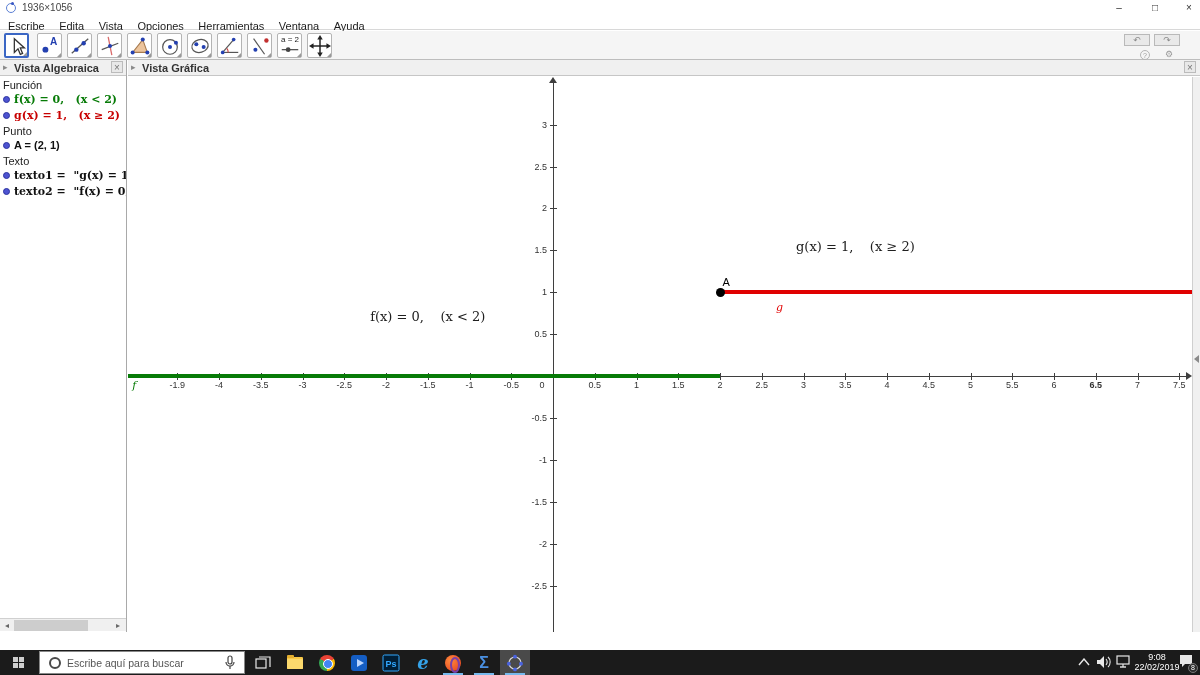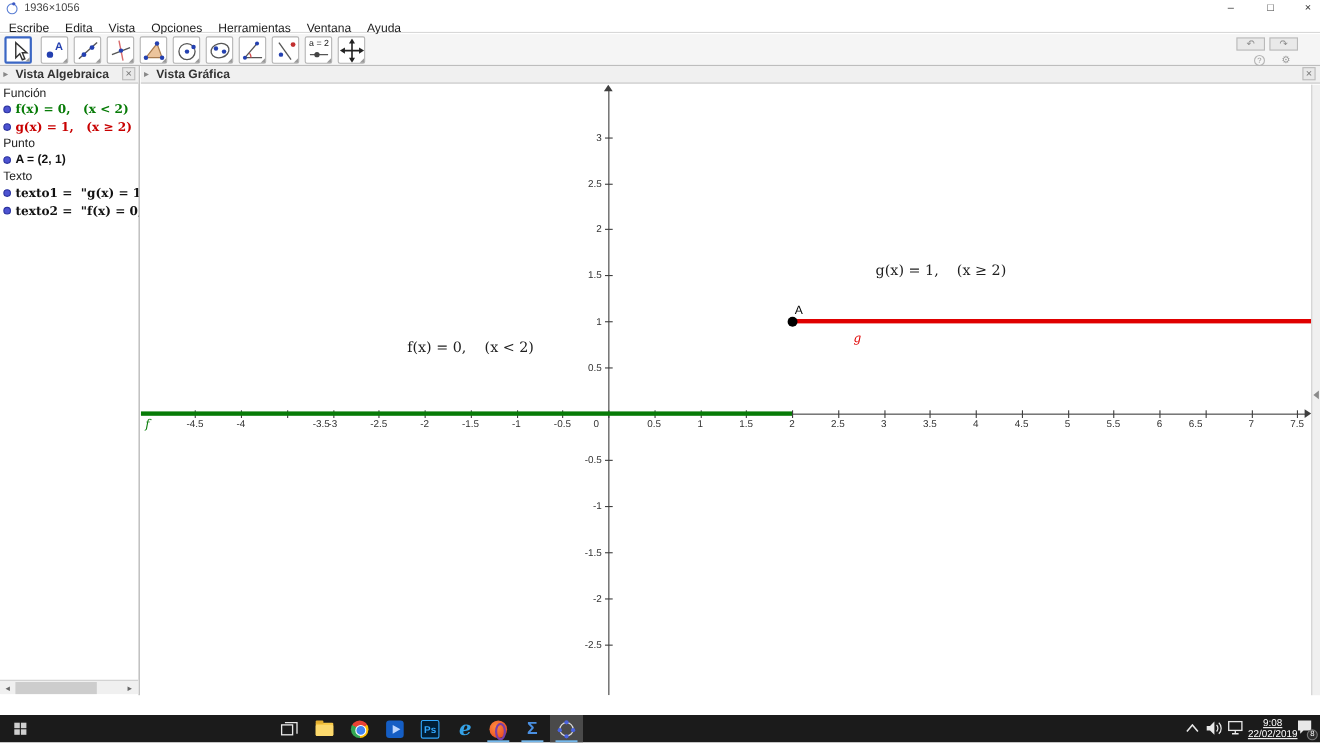--- a/index.html
+++ b/index.html
@@ -85,21 +85,21 @@
   .chrome { width:16px; height:16px; border-radius:50%; background:conic-gradient(from -60deg,#ea4335 0 120deg,#fbbc05 120deg 240deg,#34a853 240deg 360deg); position:relative; }
   .chrome::before { content:""; position:absolute; left:4px; top:4px; width:8px; height:8px; background:#4285f4; border:1.5px solid #fff; border-radius:50%; }
   .movies { width:16px; height:16px; border-radius:3px; background:#155ec4; position:relative; }
   .movies::before { content:""; position:absolute; left:6px; top:4px; border-left:7px solid #bcd6ff; border-top:4.5px solid transparent; border-bottom:4.5px solid transparent; }
   .psq { width:17px; height:17px; background:#001e36; border:1px solid #31a8ff; border-radius:2px; color:#31a8ff; font-size:9px; font-weight:bold; text-align:center; line-height:16px; }
   .ie { color:#35a3e8; font-size:18px; font-weight:bold; font-family:"DejaVu Serif",serif; font-style:italic; line-height:18px; }
   .ggbc { width:16px; height:16px; border-radius:50%; background:radial-gradient(circle at 35% 35%,#ff8a3c,#e23c1e); position:relative; }
   .ggbc::before { content:""; position:absolute; left:5px; top:2px; width:6px; height:12px; border:2px solid #7a3fa8; border-radius:50%; }
   .sigma { color:#4a90e2; font-size:16px; font-weight:bold; line-height:16px; }
   .tray-ico { position:absolute; top:5px; }
-  #clock { left:1128px; top:2px; width:58px; text-align:center; color:#fff; font-size:9px; line-height:10px;text-decoration:underline; }
+  #clock { left:1128px; top:2px; width:58px; text-align:center; color:#fff; font-size:9px; line-height:10px; }
   #notif { left:1178px; top:4px; }
   #notif-badge { position:absolute; left:1188px; top:13px; width:10px; height:10px; border-radius:50%; background:#2d2d2d; border:1px solid #777; color:#fff; font-size:7px; text-align:center; line-height:8px; }
 </style>
 </head>
 <body>
 
 <div id="stage">
 
   <div class="abs" id="titlebar">
     <span class="abs" id="app-ico">
@@ -251,25 +251,25 @@
       <span class="car">▸</span>
       <span class="ttl">Vista Gráfica</span>
       <span class="cls" style="left:1056px">×</span>
     </div>
     <div id="graph-area">
       <div class="axis" style="left:425px;top:4px;width:1px;height:551px"></div>
       <div class="axis" style="left:0;top:299px;width:1060px;height:1px"></div>
       <div class="arrowhead" style="left:421px;top:0;border-left:4px solid transparent;border-right:4px solid transparent;border-bottom:6px solid #3f3f3f"></div>
       <div class="arrowhead" style="left:1058px;top:295px;border-top:4px solid transparent;border-bottom:4px solid transparent;border-left:6px solid #3f3f3f"></div>
     <div class="tickmark" style="left: 49.25px; top: 296px; width: 1px; height: 7px;"></div>
-        <div class="ticklbl" style="left: 34.25px; top: 303px; width: 30px; text-align: center;">-4.5</div>
+        <div class="ticklbl" style="left: 34.25px; top: 303px; width: 30px; text-align: center;">-1.9</div>
         <div class="tickmark" style="left: 91px; top: 296px; width: 1px; height: 7px;"></div>
         <div class="ticklbl" style="left: 76px; top: 303px; width: 30px; text-align: center;">-4</div>
         <div class="tickmark" style="left: 132.75px; top: 296px; width: 1px; height: 7px;"></div>
-        <div class="ticklbl" style="left: 117.75px; top: 303px; width: 30px; text-align: right; margin-left: 24px;">-3.5</div>
+        <div class="ticklbl" style="left: 117.75px; top: 303px; width: 30px; text-align: center;">-3.5</div>
         <div class="tickmark" style="left: 174.5px; top: 296px; width: 1px; height: 7px;"></div>
         <div class="ticklbl" style="left: 159.5px; top: 303px; width: 30px; text-align: center;">-3</div>
         <div class="tickmark" style="left: 216.25px; top: 296px; width: 1px; height: 7px;"></div>
         <div class="ticklbl" style="left: 201.25px; top: 303px; width: 30px; text-align: center;">-2.5</div>
         <div class="tickmark" style="left: 258px; top: 296px; width: 1px; height: 7px;"></div>
         <div class="ticklbl" style="left: 243px; top: 303px; width: 30px; text-align: center;">-2</div>
         <div class="tickmark" style="left: 299.75px; top: 296px; width: 1px; height: 7px;"></div>
         <div class="ticklbl" style="left: 284.75px; top: 303px; width: 30px; text-align: center;">-1.5</div>
         <div class="tickmark" style="left: 341.5px; top: 296px; width: 1px; height: 7px;"></div>
         <div class="ticklbl" style="left: 326.5px; top: 303px; width: 30px; text-align: center;">-1</div>
@@ -295,21 +295,21 @@
         <div class="ticklbl" style="left: 744px; top: 303px; width: 30px; text-align: center;">4</div>
         <div class="tickmark" style="left: 800.75px; top: 296px; width: 1px; height: 7px;"></div>
         <div class="ticklbl" style="left: 785.75px; top: 303px; width: 30px; text-align: center;">4.5</div>
         <div class="tickmark" style="left: 842.5px; top: 296px; width: 1px; height: 7px;"></div>
         <div class="ticklbl" style="left: 827.5px; top: 303px; width: 30px; text-align: center;">5</div>
         <div class="tickmark" style="left: 884.25px; top: 296px; width: 1px; height: 7px;"></div>
         <div class="ticklbl" style="left: 869.25px; top: 303px; width: 30px; text-align: center;">5.5</div>
         <div class="tickmark" style="left: 926px; top: 296px; width: 1px; height: 7px;"></div>
         <div class="ticklbl" style="left: 911px; top: 303px; width: 30px; text-align: center;">6</div>
         <div class="tickmark" style="left: 967.75px; top: 296px; width: 1px; height: 7px;"></div>
-        <div class="ticklbl" style="left: 952.75px; top: 303px; width: 30px; text-align: left;">6.5</div>
+        <div class="ticklbl" style="left: 952.75px; top: 303px; width: 30px; text-align: center; font-weight: bold;">6.5</div>
         <div class="tickmark" style="left: 1009.5px; top: 296px; width: 1px; height: 7px;"></div>
         <div class="ticklbl" style="left: 994.5px; top: 303px; width: 30px; text-align: center;">7</div>
         <div class="tickmark" style="left: 1051.25px; top: 296px; width: 1px; height: 7px;"></div>
         <div class="ticklbl" style="left: 1036.25px; top: 303px; width: 30px; text-align: center;">7.5</div>
         <div class="tickmark" style="left: 422px; top: 47.6px; width: 7px; height: 1px;"></div>
         <div class="ticklbl" style="left: 387px; top: 42.6px; width: 32px; text-align: right;">3</div>
         <div class="tickmark" style="left: 422px; top: 89.5px; width: 7px; height: 1px;"></div>
         <div class="ticklbl" style="left: 387px; top: 84.5px; width: 32px; text-align: right;">2.5</div>
         <div class="tickmark" style="left: 422px; top: 131.4px; width: 7px; height: 1px;"></div>
         <div class="ticklbl" style="left: 387px; top: 126.4px; width: 32px; text-align: right;">2</div>
@@ -346,20 +346,29 @@
 
   <div class="abs" id="taskbar">
     <div class="abs" id="start">
       <span id="start-grid">
           <i></i>
           <i></i>
           <i></i>
           <i></i>
         </span>
     </div>
+    <div class="abs" id="searchbox">
+      <span id="cortana"></span>
+      <span id="search-text">Escribe aquí para buscar</span>
+      <svg width="12" height="16" viewBox="0 0 12 16" style="margin-right:8px">
+          <rect x="4" y="1" width="4" height="8" rx="2" fill="none" stroke="#444" stroke-width="1.2"></rect>
+          <path d="M2 7 a4 4 0 0 0 8 0" fill="none" stroke="#444" stroke-width="1.2"></path>
+          <line x1="6" y1="11" x2="6" y2="14" stroke="#444" stroke-width="1.2"></line>
+        </svg>
+    </div>
     <div class="tbicon" style="left:248px">
       <svg class="ctr" width="16" height="16" viewBox="0 0 16 16">
           <rect x="1" y="4" width="10" height="9" fill="none" stroke="#e8e8e8" stroke-width="1.2"></rect>
           <path d="M4 2 h11 v10" fill="none" stroke="#e8e8e8" stroke-width="1.2"></path>
         </svg>
     </div>
     <div class="tbicon" style="left:280px">
       <span class="ctr folder"></span>
     </div>
     <div class="tbicon" style="left:312px">

